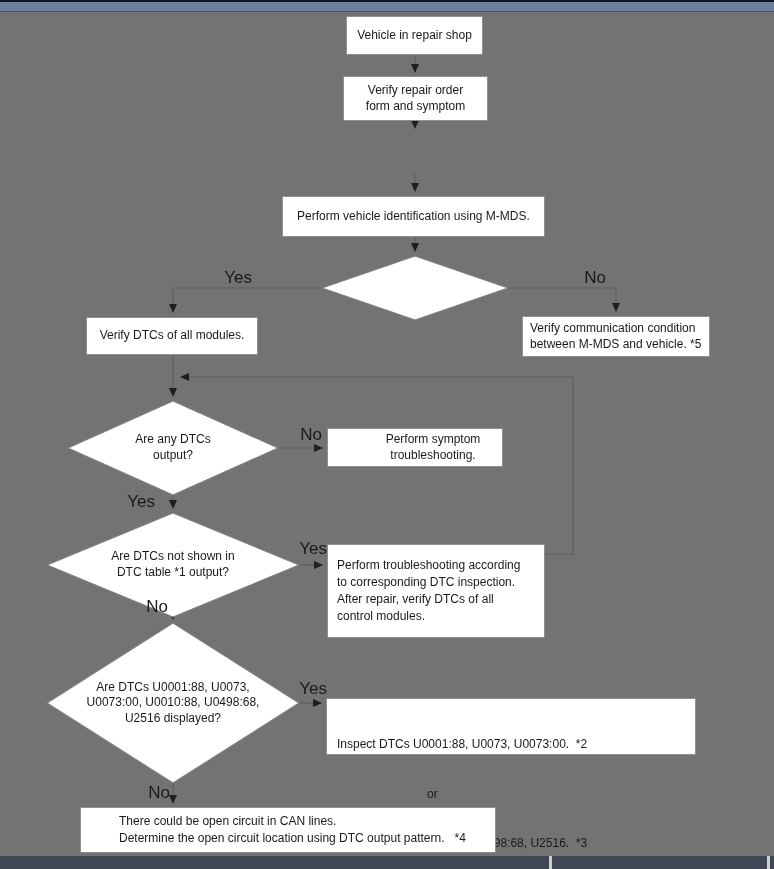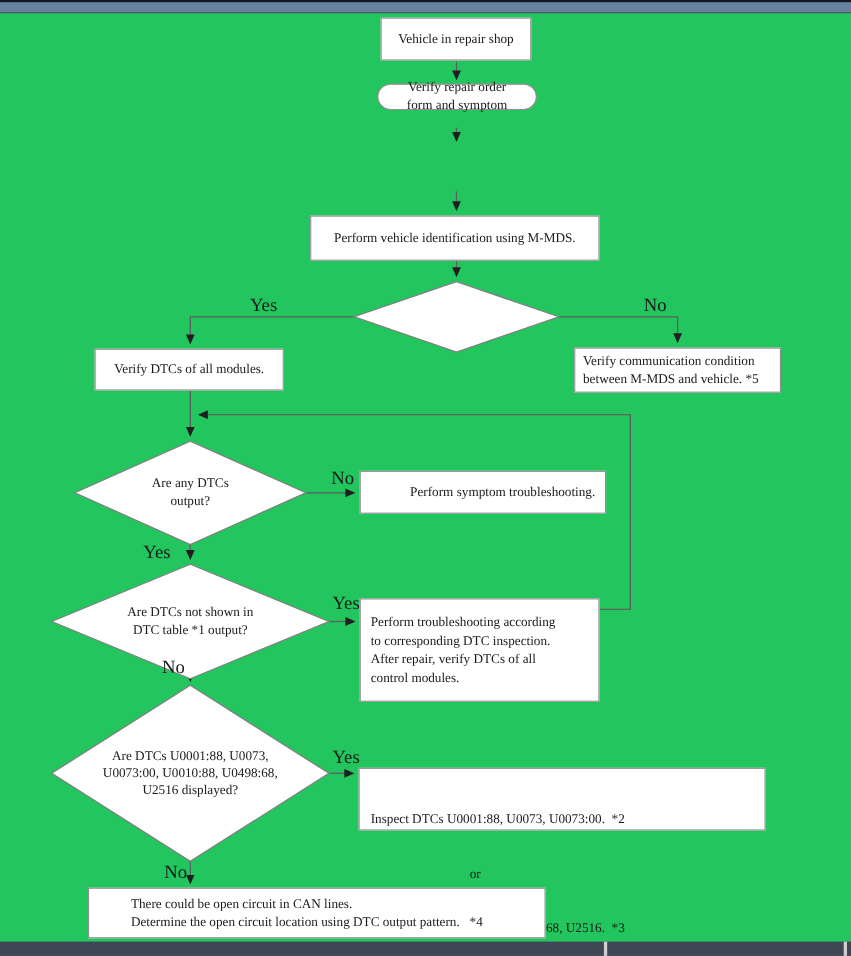--- a/index.html
+++ b/index.html
@@ -1,18 +1,18 @@
 <!DOCTYPE html>
 <html><head>
 <meta charset="utf-8">
 <style>
   html,body{margin:0;padding:0;background:#ffffff;}
   .canvas{
-    position:relative;width:774px;height:869px;background:#22c55e;
-    font-family:Liberation Serif, serif;color:#1a1a1a;overflow:hidden;
+    position:relative;width:774px;height:869px;background:#737373;
+    font-family:Liberation Sans, sans-serif;color:#1a1a1a;overflow:hidden;
   }
   .top-bar{
     position:absolute;left:0;top:0;width:774px;height:12px;
     box-sizing:border-box;border-top:2px solid #0f1722;border-bottom:1px solid #47566b;
   }
   .bottom-bar{
     position:absolute;left:0;top:856px;width:774px;height:13px;
   }
   .footer-divider{
     position:absolute;top:0;width:3px;height:13px;background:#cfcfcf;
@@ -66,32 +66,32 @@
     <g fill="#ffffff" stroke="#7f7f7f" stroke-width="1.1">
       <polygon points="322,288 415,256 508,288 415,320"></polygon>
       <polygon points="68,448 173,401 278,448 173,495"></polygon>
       <polygon points="47,565 173,513 299,565 173,617"></polygon>
       <polygon points="47,703 173,623 299,703 173,783"></polygon>
     </g>
   </svg>
 
   <div class="node" style="left:346px;top:16px;width:137px;height:39px;">Vehicle in repair shop</div>
 
-  <div class="node" style="left:343px;top:76px;width:145px;height:24px;border-radius:13px;">Verify repair order
+  <div class="node" style="left:343px;top:76px;width:145px;height:45px;">Verify repair order
 form and symptom</div>
 
 
   <div class="node" style="left:282px;top:196px;width:263px;height:41px;">Perform vehicle identification using M-MDS.</div>
 
   <div class="node" style="left:86px;top:317px;width:172px;height:38px;">Verify DTCs of all modules.</div>
 
   <div class="node align-left" style="left:522px;top:316px;width:188px;height:41px;padding-left:7px;">Verify communication condition
 between M-MDS and vehicle. *5</div>
 
-  <div class="node" style="left:327px;top:428px;width:224px;height:39px;padding-left:36px;">Perform symptom troubleshooting.</div>
+  <div class="node" style="left:327px;top:428px;width:176px;height:39px;padding-left:36px;">Perform symptom troubleshooting.</div>
 
   <div class="node align-left" style="left:327px;top:544px;width:218px;height:94px;padding-left:9px;line-height:1.42;">Perform troubleshooting according
 to corresponding DTC inspection.
 After repair, verify DTCs of all
 control modules.</div>
 
   <div class="node multi" style="left:326px;top:698px;width:370px;height:57px;padding:4px 0 0 10px;text-align:left;line-height:1.38;">
     <div class="ln">Inspect DTCs U0001:88, U0073, U0073:00.  *2</div>
     <div class="ln" style="padding-left:90px;">or</div>
     <div class="ln">Inspect DTCs U0010:88, U0498:68, U2516.  *3</div>

